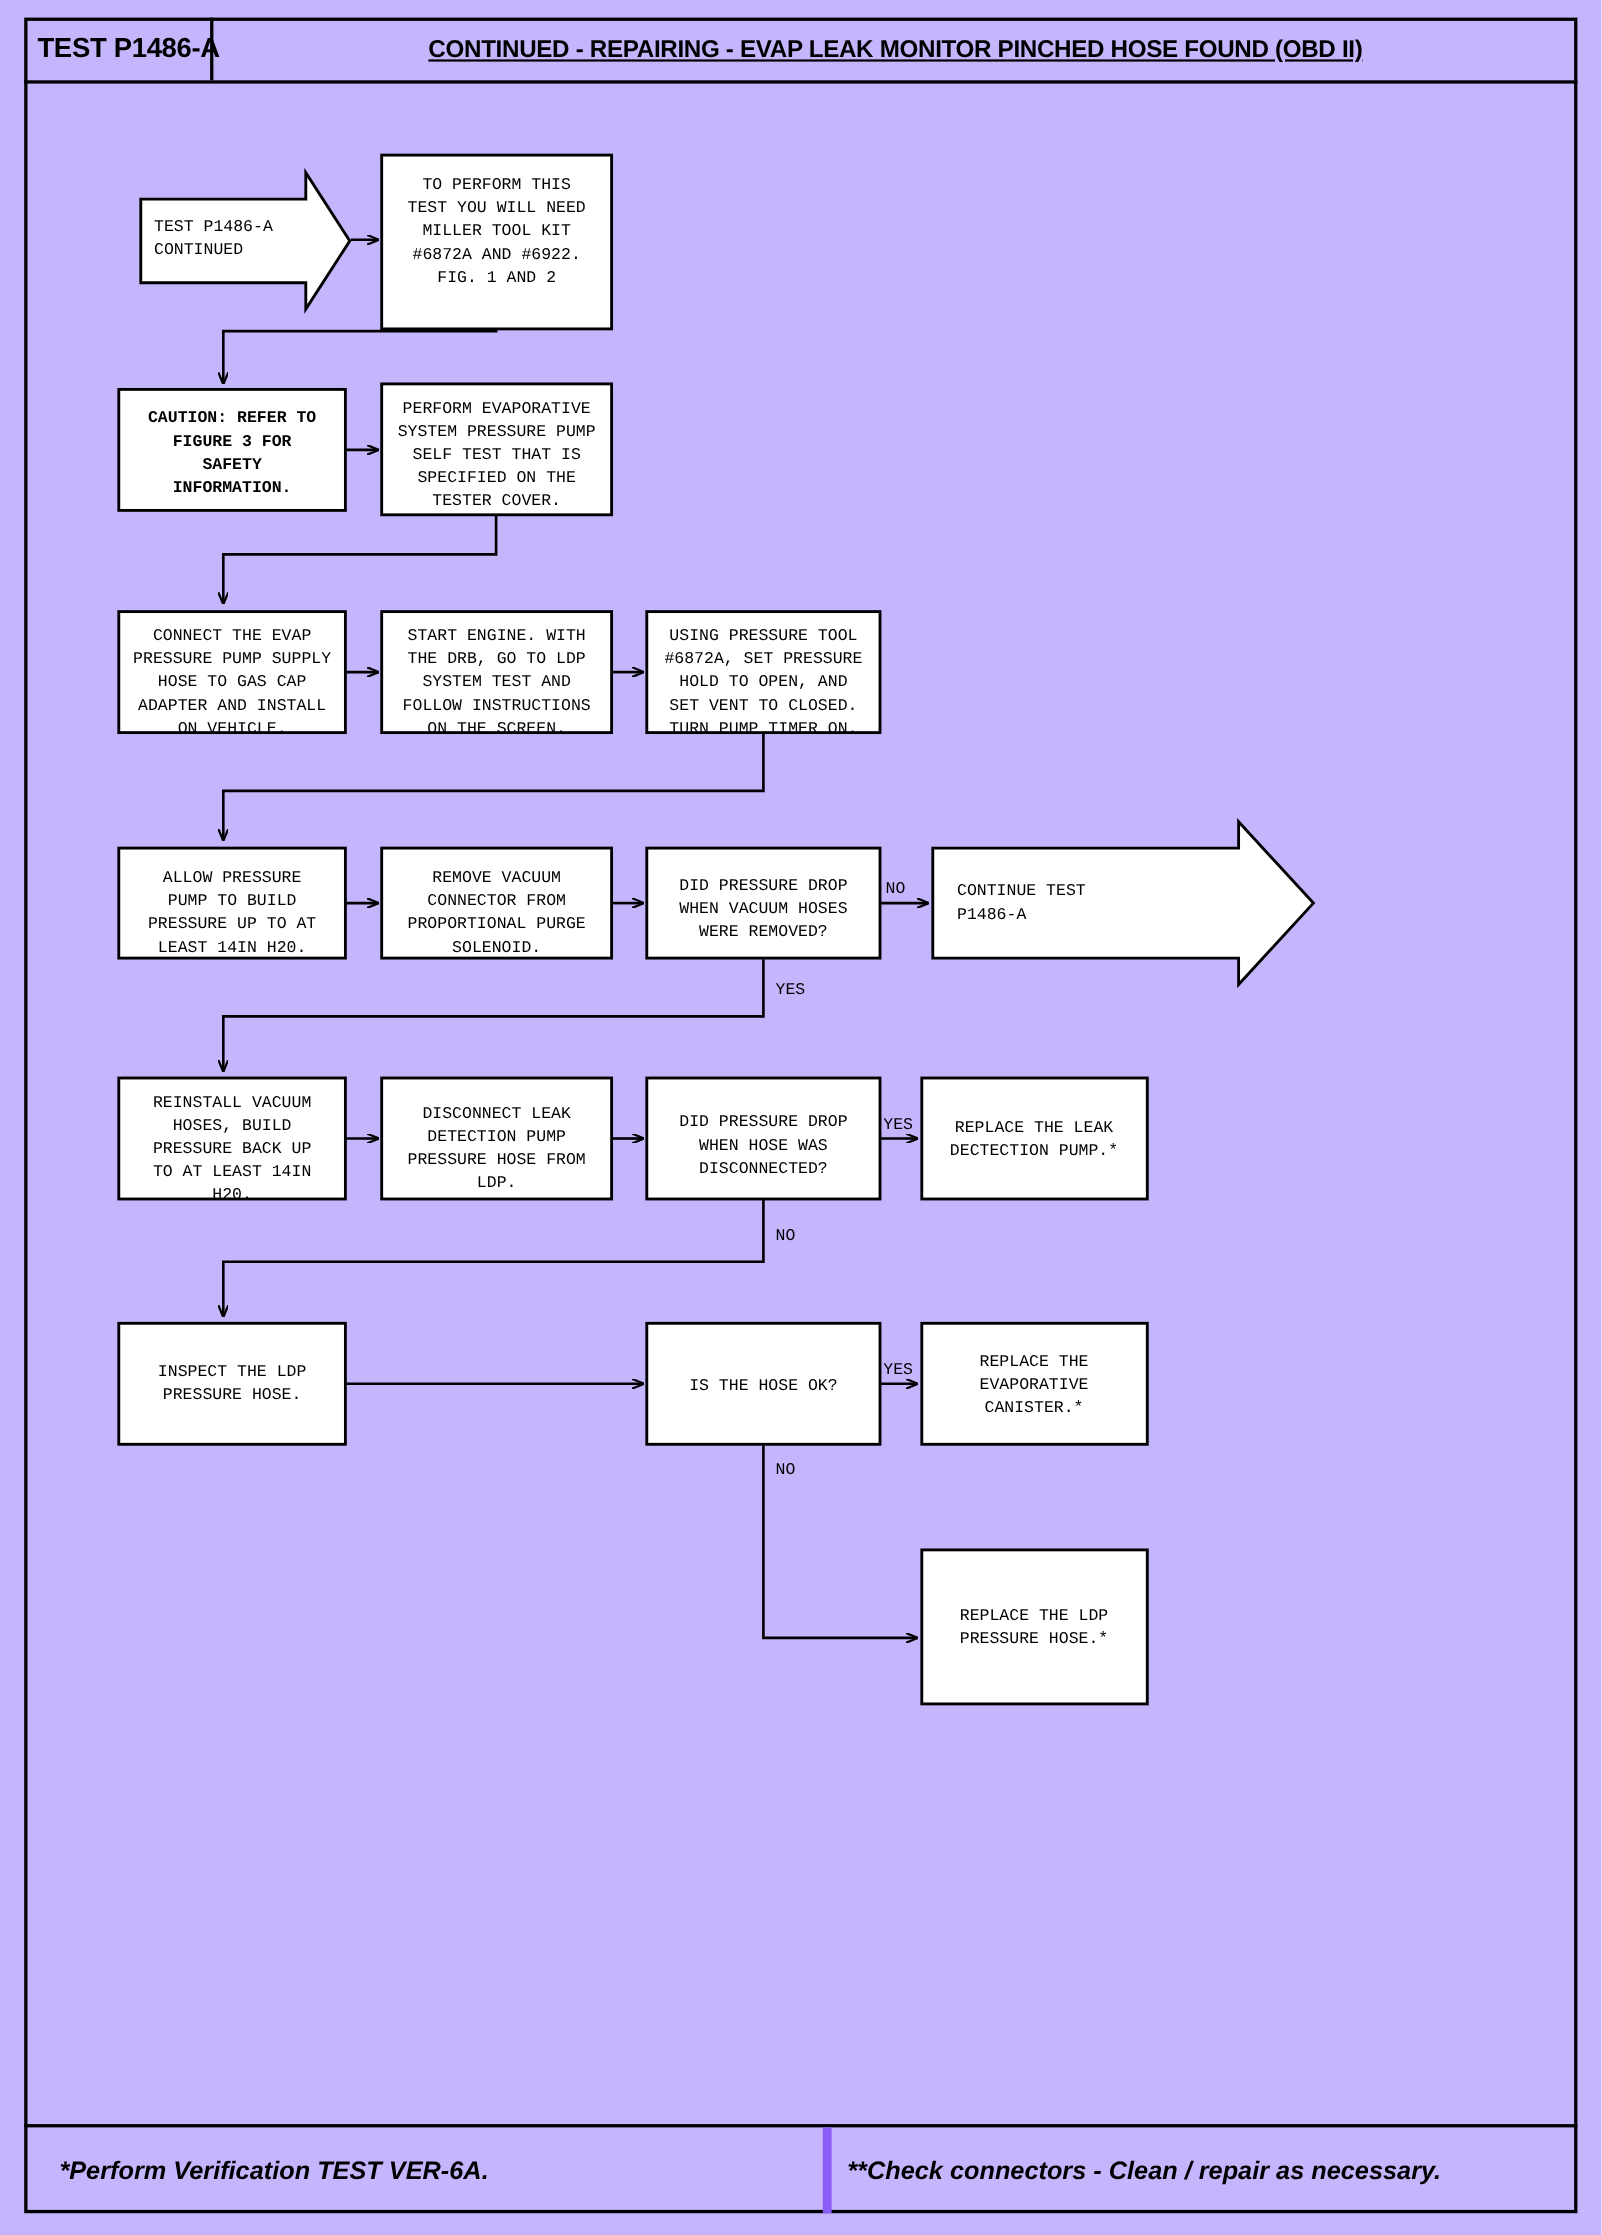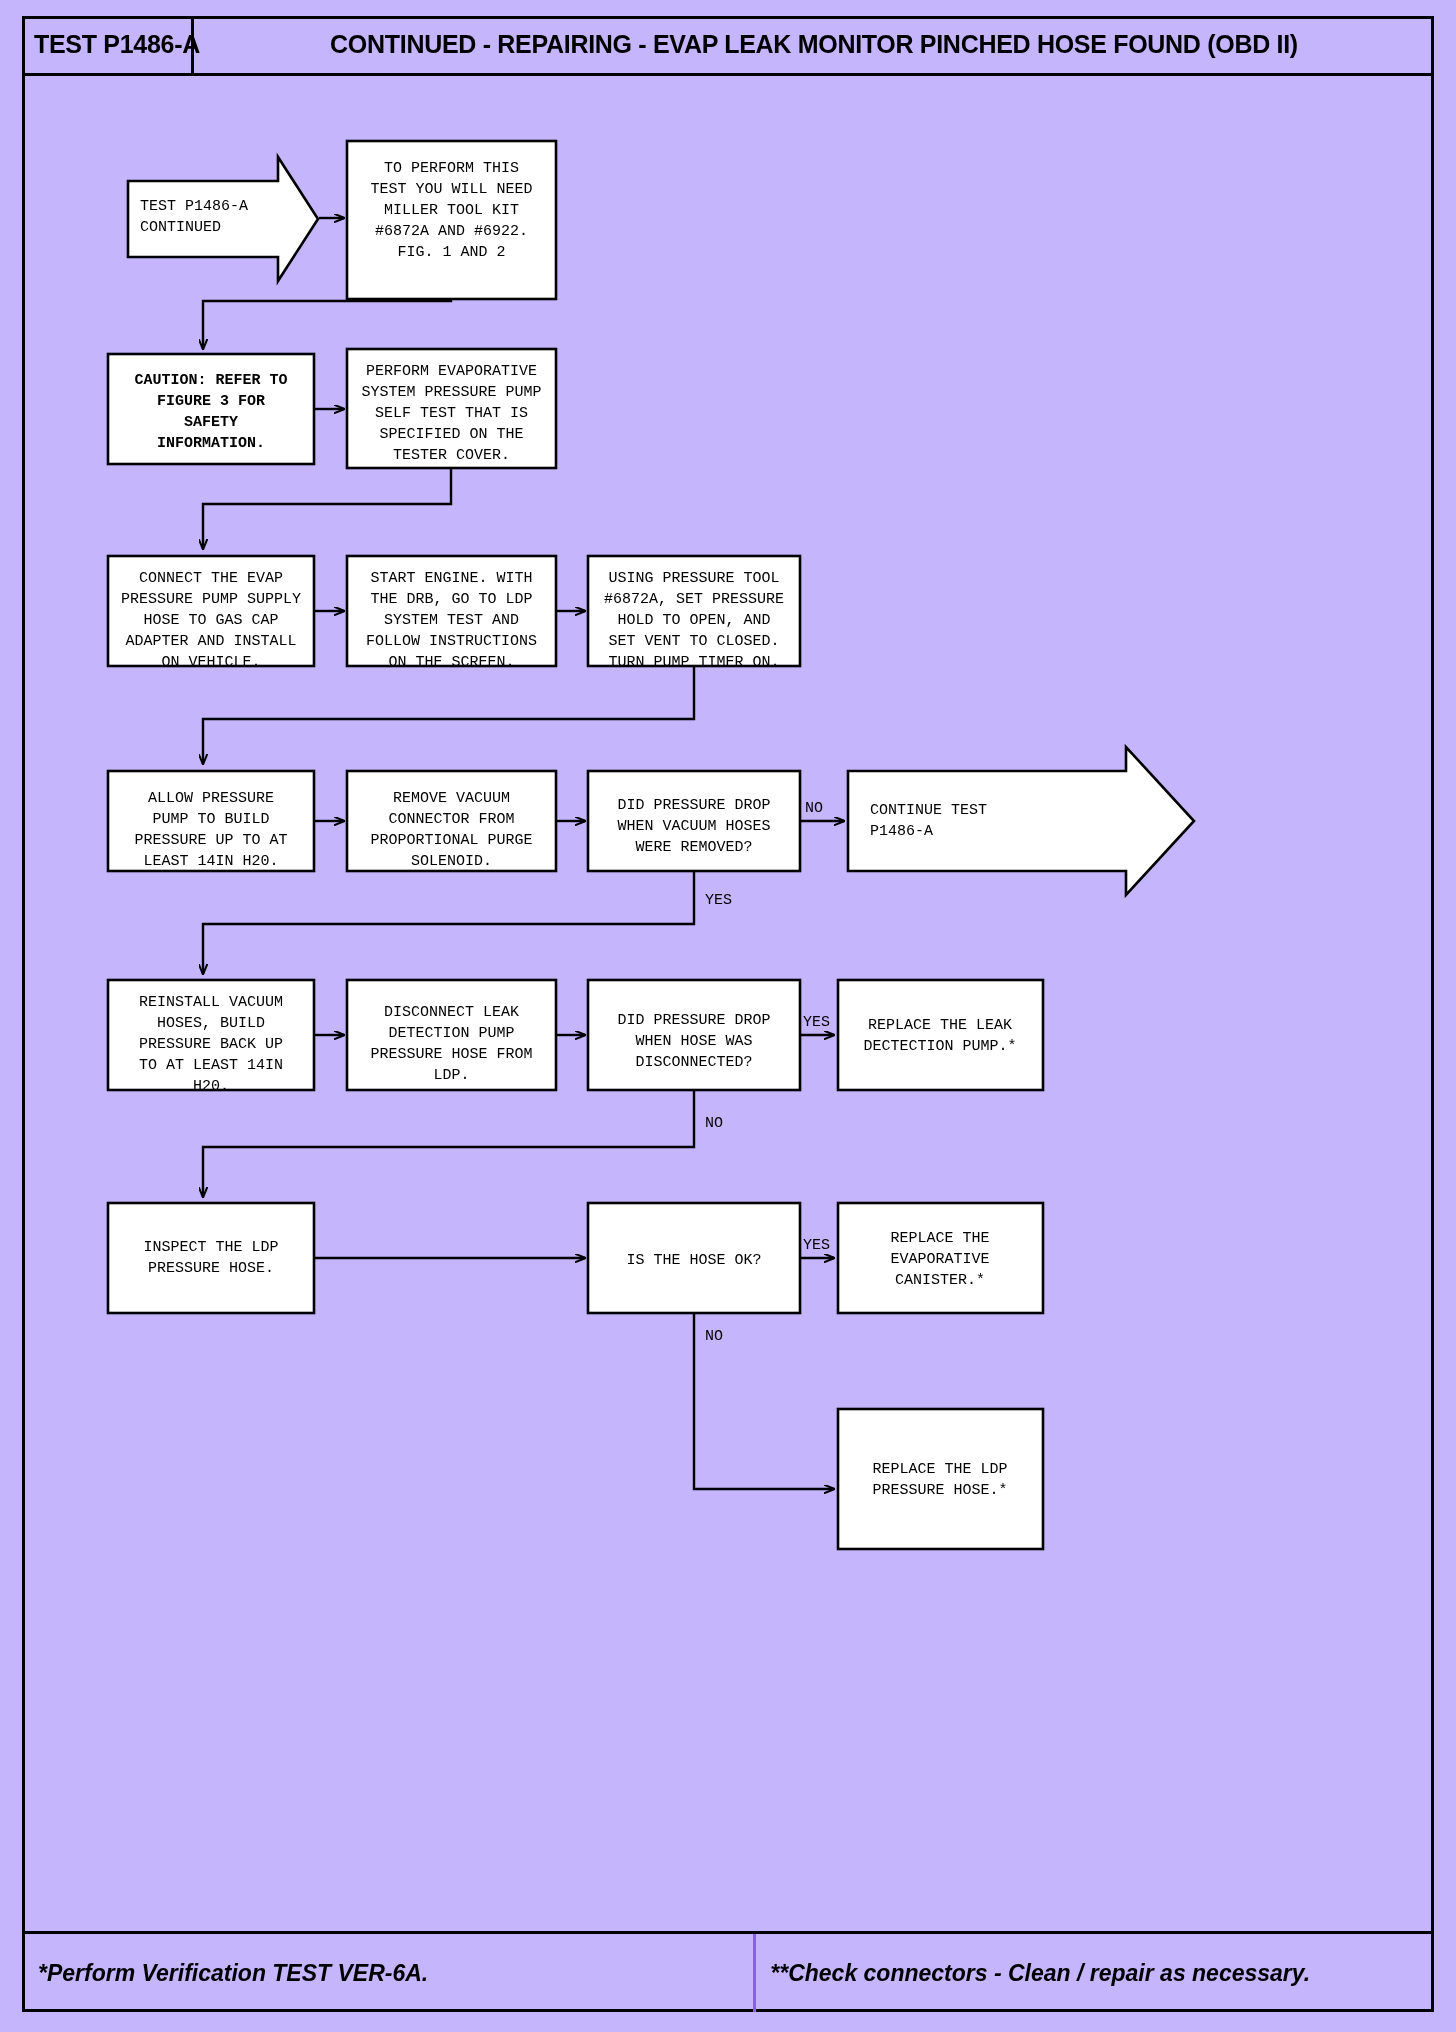--- a/index.html
+++ b/index.html
@@ -52,26 +52,27 @@
     letter-spacing: -0.3px;
     color: #000;
     white-space: nowrap;
   }
   .header-title {
     flex: 1;
     display: flex;
     align-items: center;
     justify-content: center;
     font-weight: bold;
-    font-size: 25px;
+    font-size: 22px;
     letter-spacing: -0.3px;
     color: #000;
     white-space: nowrap;
     padding: 4px 6px;
     box-sizing: border-box;
+    text-decoration: underline;
   }
   
   .diagram-area {
     position: absolute;
     left: 22px;
     top: 79px;
     width: 1412px;
     height: 1852px;
     overflow: hidden;
   }
@@ -116,23 +117,23 @@
     height: 81px;
     box-sizing: border-box;
     border-top: 3px solid #000;
     display: flex;
     align-items: stretch;
   }
   .footer-left {
     width: 52%;
     display: flex;
     align-items: center;
-    padding-left: 16px;
-    box-sizing: border-box;
-    border-right: 3px solid #8b5cf6;
+    padding-left: 32px;
+    box-sizing: border-box;
+    border-right: 8px solid #8b5cf6;
     font-style: italic;
     font-weight: bold;
     font-size: 23px;
     color: #000;
     white-space: nowrap;
   }
   .footer-right {
     flex: 1;
     display: flex;
     align-items: center;

